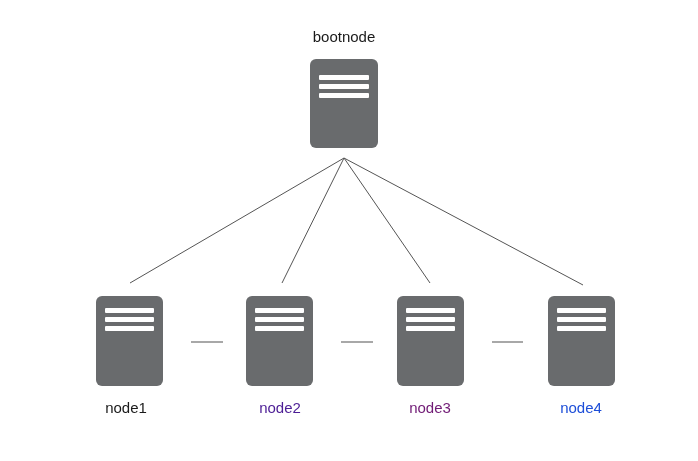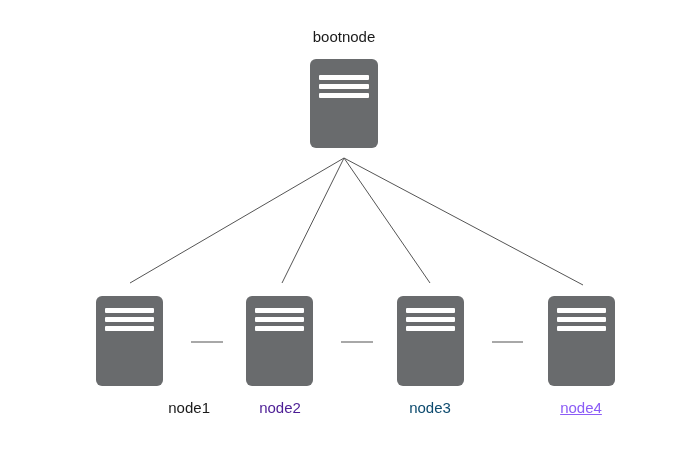--- a/index.html
+++ b/index.html
@@ -72,37 +72,37 @@
       <div class="node-icon" style="left: 310px; top: 59px; width: 68px; height: 89px; background: rgb(105, 107, 109);">
         <div class="node-stripe" style="top: 16px; background: rgb(255, 255, 255);"></div>
         <div class="node-stripe" style="top: 25px; background: rgb(255, 255, 255);"></div>
         <div class="node-stripe" style="top: 34px; background: rgb(255, 255, 255);"></div>
       </div>
       <div class="node-icon" style="left: 96px; top: 296px; width: 67px; height: 90px; background: rgb(105, 107, 109);">
         <div class="node-stripe" style="top: 12px; background: rgb(255, 255, 255);"></div>
         <div class="node-stripe" style="top: 21px; background: rgb(255, 255, 255);"></div>
         <div class="node-stripe" style="top: 30px; background: rgb(255, 255, 255);"></div>
       </div>
-      <div class="node-label" style="left: 30px; top: 399px; color: rgb(26, 26, 26); text-align: right;">node1</div>
+      <div class="node-label" style="left: 36px; top: 399px; color: rgb(26, 26, 26);">node1</div>
       <div class="node-icon" style="left: 246px; top: 296px; width: 67px; height: 90px; background: rgb(105, 107, 109);">
         <div class="node-stripe" style="top: 12px; background: rgb(255, 255, 255);"></div>
         <div class="node-stripe" style="top: 21px; background: rgb(255, 255, 255);"></div>
         <div class="node-stripe" style="top: 30px; background: rgb(255, 255, 255);"></div>
       </div>
       <div class="node-label" style="left: 190px; top: 399px; color: #4c1d95;">node2</div>
       <div class="node-icon" style="left: 397px; top: 296px; width: 67px; height: 90px; background: rgb(105, 107, 109);">
         <div class="node-stripe" style="top: 12px; background: rgb(255, 255, 255);"></div>
         <div class="node-stripe" style="top: 21px; background: rgb(255, 255, 255);"></div>
         <div class="node-stripe" style="top: 30px; background: rgb(255, 255, 255);"></div>
       </div>
-      <div class="node-label" style="left: 340px; top: 399px; color: #0c4a6e;">node3</div>
+      <div class="node-label" style="left: 340px; top: 399px; color: #701a75;">node3</div>
       <div class="node-icon" style="left: 548px; top: 296px; width: 67px; height: 90px; background: rgb(105, 107, 109);">
         <div class="node-stripe" style="top: 12px; background: rgb(255, 255, 255);"></div>
         <div class="node-stripe" style="top: 21px; background: rgb(255, 255, 255);"></div>
         <div class="node-stripe" style="top: 30px; background: rgb(255, 255, 255);"></div>
       </div>
-      <div class="node-label" style="left: 491px; top: 399px; color: #8b5cf6; text-decoration: underline;">node4</div>
+      <div class="node-label" style="left: 491px; top: 399px; color: #1d4ed8;">node4</div>
       <div class="peer-link" style="left: 191px; top: 341px; width: 32px; background: rgb(168, 168, 168);"></div>
       <div class="peer-link" style="left: 341px; top: 341px; width: 32px; background: rgb(168, 168, 168);"></div>
       <div class="peer-link" style="left: 492px; top: 341px; width: 31px; background: rgb(168, 168, 168);"></div>
     </div>
 
 </div>
 
 </body></html>

